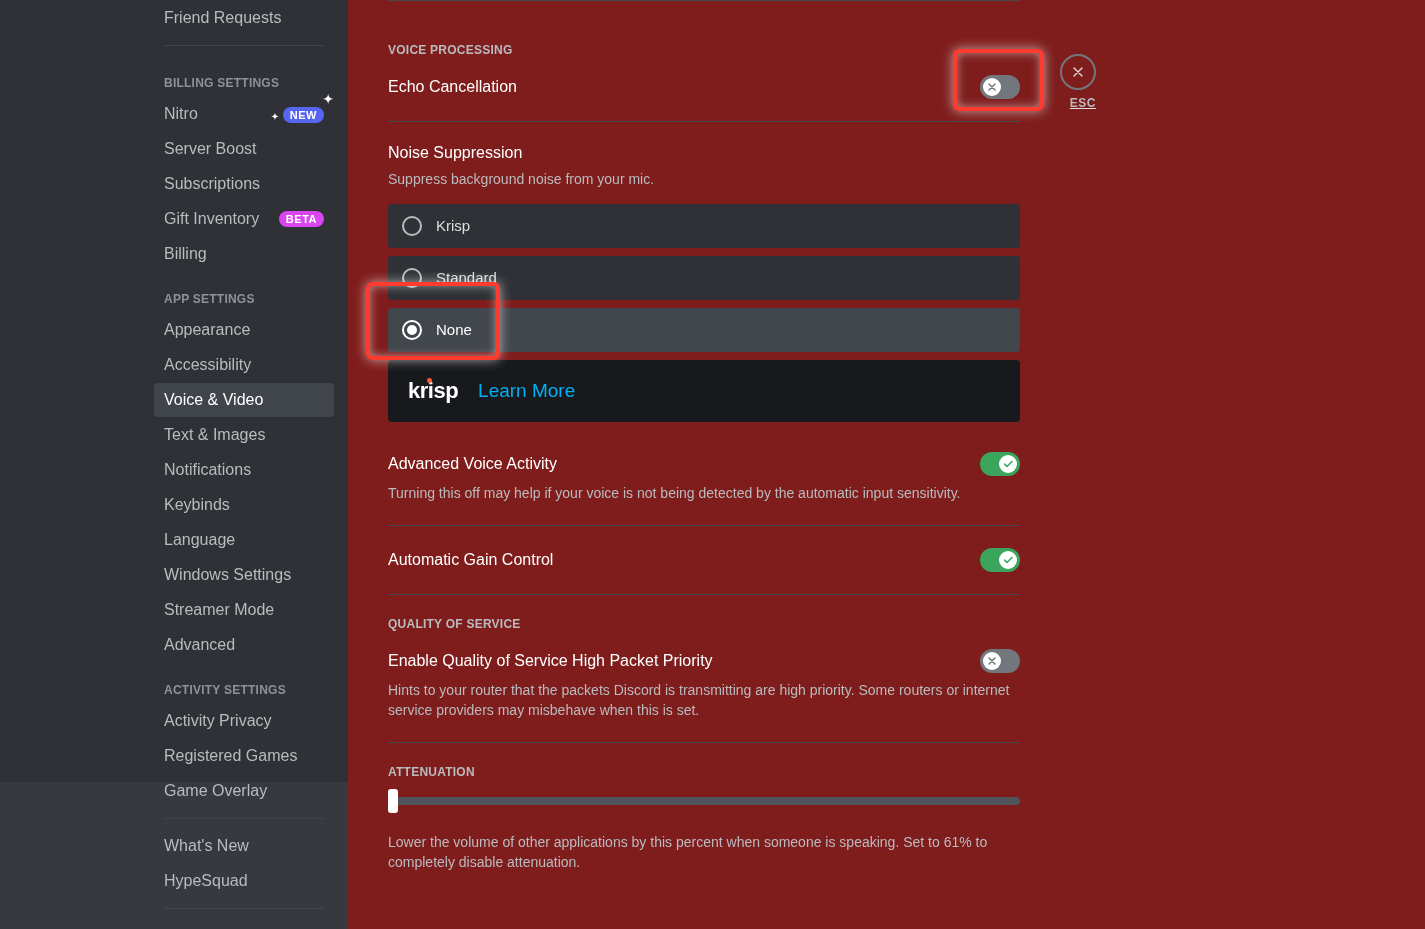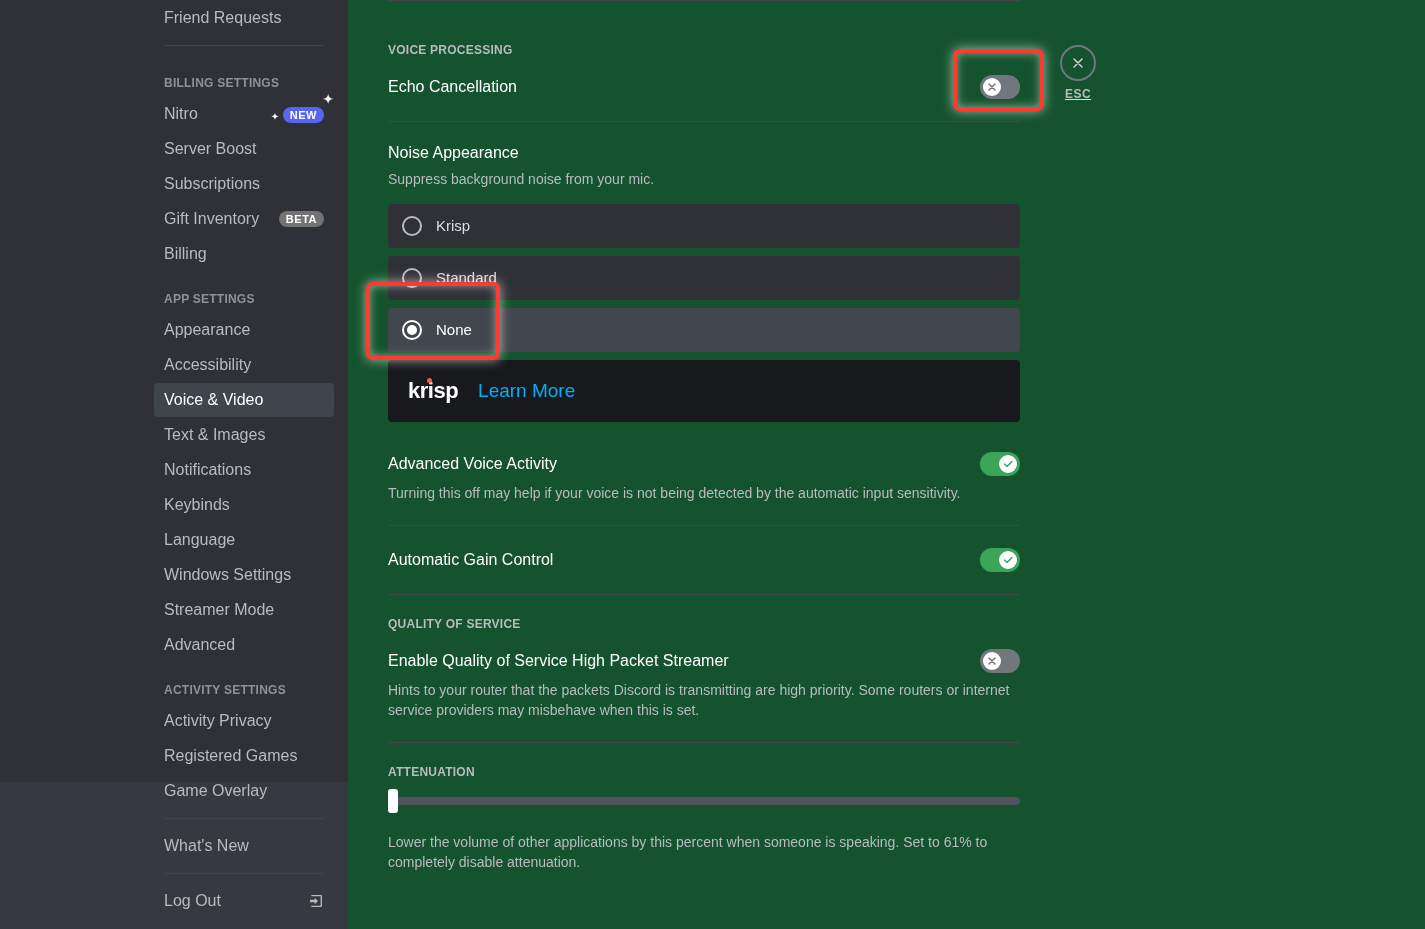--- a/index.html
+++ b/index.html
@@ -7,23 +7,23 @@
 
 
 .sidebar { position:absolute; left:0; top:0; width:348px; height:782px; background:#2f3136; padding:0 8px 0 0; }
 .sidebar-scroll { padding:0 6px 0 154px; }
 .side-item { padding:8px 10px; margin:1px 0; border-radius:4px; font-size:16px; color:#b9bbbe; cursor:pointer; display:flex; align-items:center; justify-content:space-between; }
 .side-item.active { background:#40444b; color:#fff; }
 .side-heading { padding:20px 10px 6px 10px; font-size:12px; font-weight:700; color:#8e9297; letter-spacing:0.02em; }
 .side-sep { height:1px; background:#40444b; margin:10px 10px; }
 
 .badge-new { background:#5865f2; color:#fff; font-size:11px; font-weight:700; padding:2px 7px; border-radius:9px; letter-spacing:0.5px; }
-.badge-beta { background:#737373; color:#fff; font-size:11px; font-weight:700; padding:2px 7px; border-radius:9px; letter-spacing:0.5px; }
-
-.main { position:absolute; left:348px; top:0; right:0; height:929px; background:#14532d; padding:0 40px 40px 40px; overflow:hidden; }
+.badge-beta { background:#d946ef; color:#fff; font-size:11px; font-weight:700; padding:2px 7px; border-radius:9px; letter-spacing:0.5px; }
+
+.main { position:absolute; left:348px; top:0; right:0; height:929px; background:#7f1d1d; padding:0 40px 40px 40px; overflow:hidden; }
 .content { width:632px; }
 
 .sec-heading { font-size:12px; font-weight:700; color:#b9bbbe; letter-spacing:0.02em; margin-top:42px; margin-bottom:18px; }
 .row { display:flex; align-items:center; justify-content:space-between; }
 .label  { font-size:16px; color:#fff; font-weight:500; }
 .desc   { font-size:14px; color:#b9bbbe; margin-top:8px; line-height:1.4; }
 .divider { height:1px; background:#42464d; margin:22px 0; width:632px; }
 
 
 .toggle { width:40px; height:24px; border-radius:14px; position:relative; cursor:pointer; }
@@ -47,21 +47,21 @@
 .krisp-banner { background:#18191c; border-radius:4px; padding:18px 20px; display:flex; align-items:center; gap:20px; width:632px; margin-top:2px;}
 .krisp-logo { font-weight:800; font-size:22px; color:#fff; letter-spacing:-0.5px; position:relative; }
 .krisp-logo .dot { position:absolute; top:0px; left:18.5px; width:5px; height:5px; background:#ff5a36; border-radius:50%; }
 .learn-more { color:#00aff4; font-size:19px; cursor:pointer; }
 
 
 .slider-track { position:relative; height:8px; background:#4f545c; border-radius:4px; width:632px; }
 .slider-thumb { position:absolute; left:0; top:-8px; width:10px; height:24px; background:#fff; border-radius:3px; cursor:pointer; }
 
 
-.close-wrap { position:absolute; left:1060px; top:45px; text-align:center;text-decoration:underline; }
+.close-wrap { position:absolute; left:1060px; top:54px; text-align:right;text-decoration:underline; }
 .close-circle { width:36px; height:36px; border:2px solid #72767d; border-radius:50%; display:flex; align-items:center; justify-content:center; cursor:pointer; }
 .close-circle svg { width:16px; height:16px; stroke:#dcddde; }
 .esc { font-size:12px; color:#b9bbbe; margin-top:6px; font-weight:600; letter-spacing:0.5px; }
 
 
 .hl { position:absolute; border:4px solid #ff3b30; border-radius:6px; box-shadow:0 0 12px rgba(255,255,255,0.6), inset 0 0 10px rgba(255,255,255,0.5); pointer-events:none; }
 .hl1 { left:953px; top:49px; width:91px; height:62px; }
 .hl2 { left:366px; top:282px; width:134px; height:78px; }
 
 .logout-icon { width:16px; height:16px; }
@@ -141,20 +141,23 @@
         <span>Registered Games</span>
       </div>
     <div class="side-item">
         <span>Game Overlay</span>
       </div>
 
     <div class="side-sep"></div>
     <div class="side-item">
         <span>What's New</span>
       </div>
+    <div class="side-item">
+        <span>HypeSquad</span>
+      </div>
     <div class="side-sep"></div>
     <div class="side-item">
       <span>Log Out</span>
       <svg class="logout-icon" viewBox="0 0 24 24" fill="#b9bbbe">
           <path d="M10 17l5-5-5-5v3H3v4h7v3zm9-14H5v2h14v14H5v2h14a2 2 0 0 0 2-2V5a2 2 0 0 0-2-2z"></path>
         </svg>
     </div>
 
   </div>
 </div>
@@ -172,21 +175,21 @@
         <div class="knob">
           <svg viewBox="0 0 24 24">
               <path d="M18 6L6 18M6 6l12 12" stroke="#72767d" stroke-width="3" stroke-linecap="round"></path>
             </svg>
         </div>
       </div>
     </div>
 
     <div class="divider"></div>
 
-    <div class="label">Noise Appearance</div>
+    <div class="label">Noise Suppression</div>
     <div class="desc">Suppress background noise from your mic.</div>
     <div style="height:14px;"></div>
 
     <div class="radio-card">
       <div class="radio-outer"></div>
       <div class="radio-label">Krisp</div>
     </div>
     <div class="radio-card">
       <div class="radio-outer"></div>
       <div class="radio-label">Standard</div>
@@ -228,21 +231,21 @@
               <path d="M5 12l5 5L20 7" stroke="#3ba55c" stroke-width="3" fill="none" stroke-linecap="round" stroke-linejoin="round"></path>
             </svg>
         </div>
       </div>
     </div>
 
     <div class="divider"></div>
 
     <div class="sec-heading" style="margin-top:10px;">QUALITY OF SERVICE</div>
     <div class="row" style="width:632px;">
-      <div class="label">Enable Quality of Service High Packet Streamer</div>
+      <div class="label">Enable Quality of Service High Packet Priority</div>
       <div class="toggle off">
         <div class="knob">
           <svg viewBox="0 0 24 24">
               <path d="M18 6L6 18M6 6l12 12" stroke="#72767d" stroke-width="3" stroke-linecap="round"></path>
             </svg>
         </div>
       </div>
     </div>
     <div class="desc" style="width:632px;">Hints to your router that the packets Discord is transmitting are high priority. Some routers or internet service providers may misbehave when this is set.</div>
 

